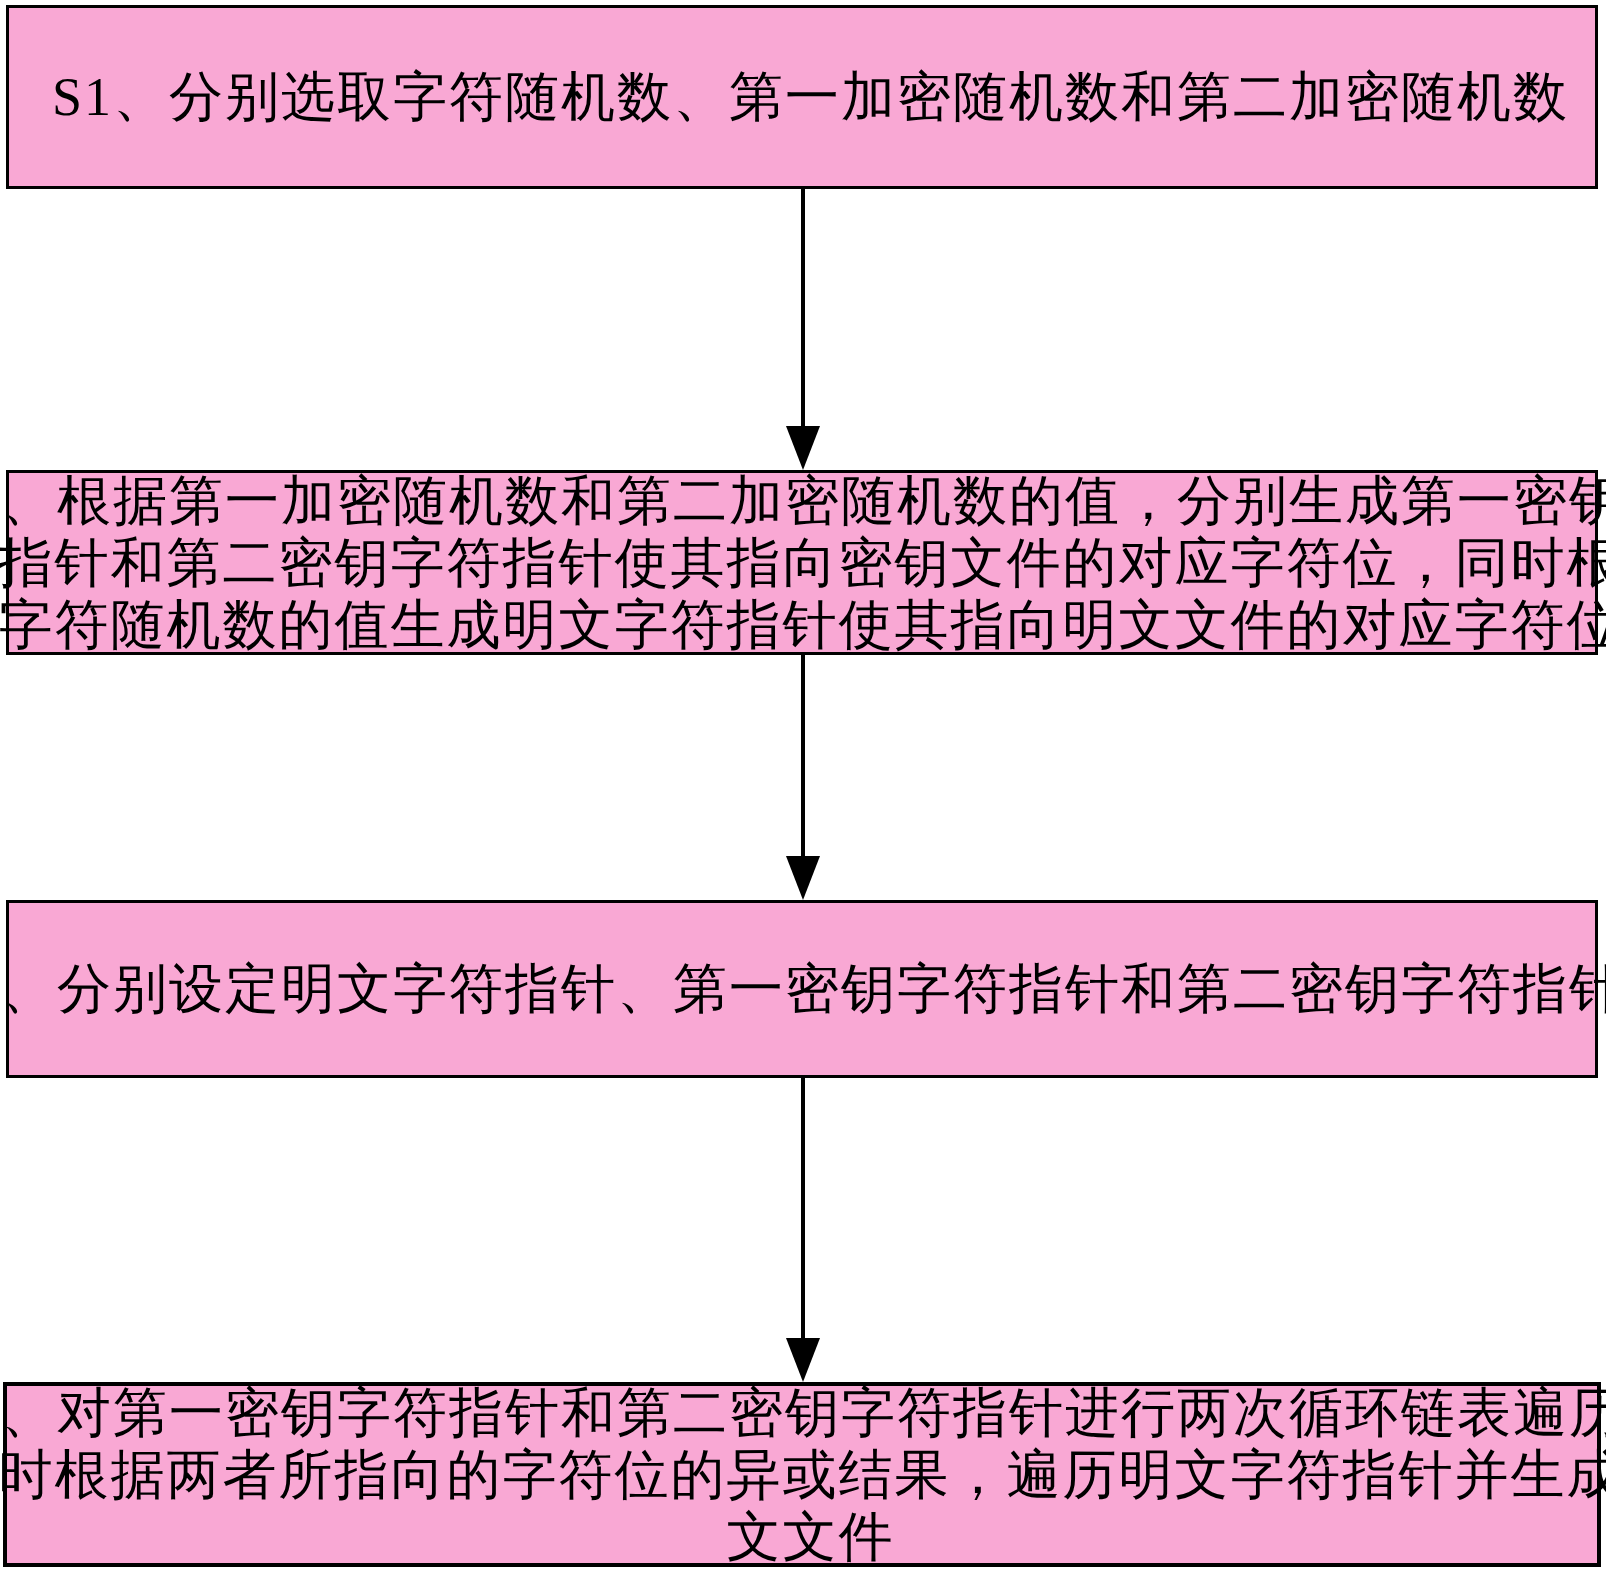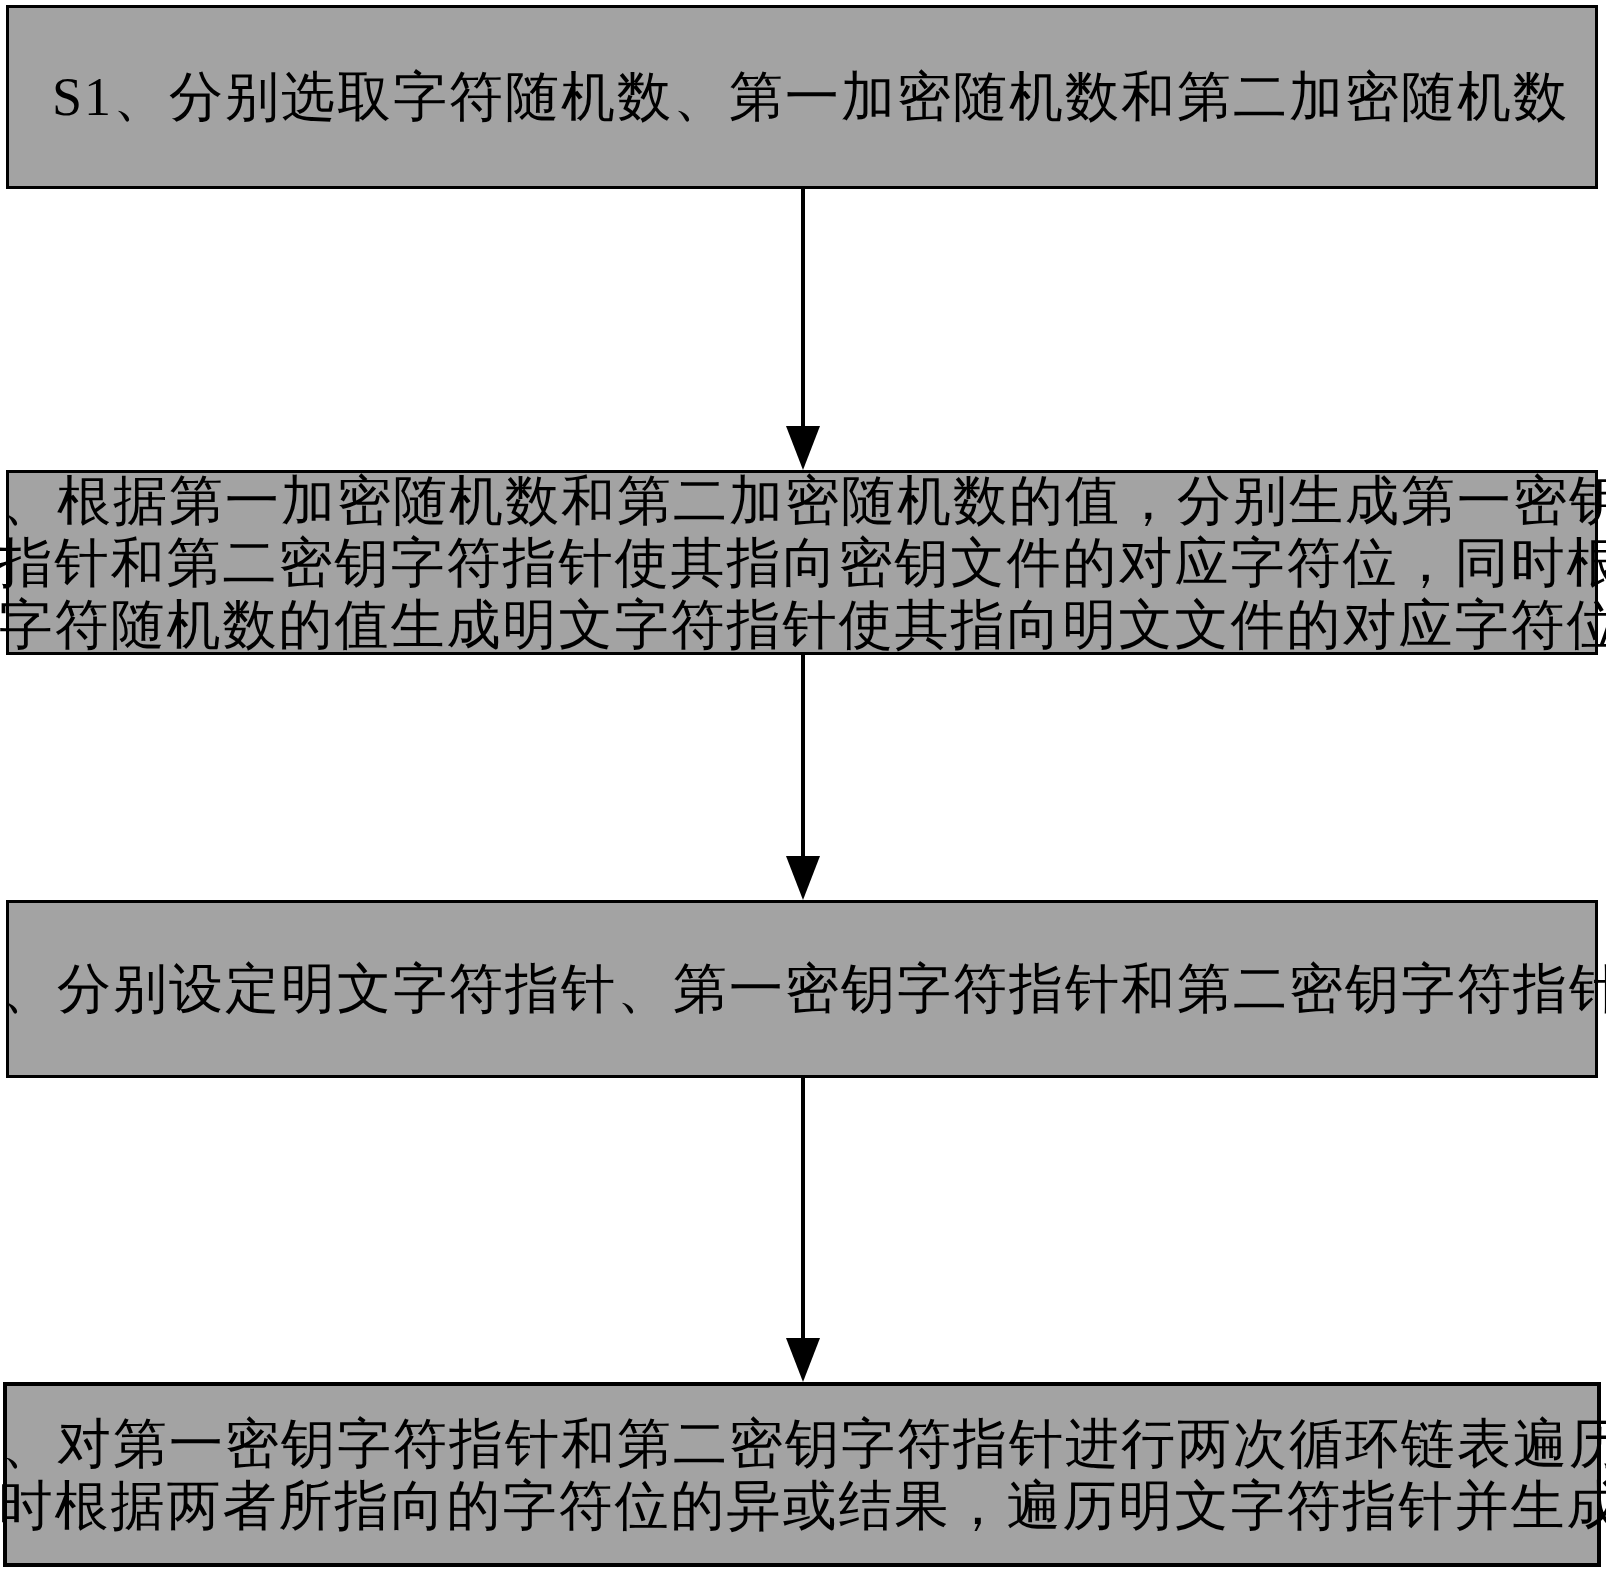--- a/index.html
+++ b/index.html
@@ -15,21 +15,21 @@
     font-family: "Liberation Serif", "DejaVu Serif", serif;
     color: #000000;
     overflow: hidden;
   }
   .box {
     position: absolute;
     left: 6px;
     width: 1592px;
     box-sizing: border-box;
     border: 3px solid #000000;
-    background: #a3a3a3;
+    background: #f9a8d4;
     display: flex;
     flex-direction: column;
     justify-content: center;
     align-items: center;
     padding-left: 17px;
   }
   .box.thick { border-width: 4px; left: 3px; width: 1598px; }
   .line {
     font-size: 54px;
     line-height: 62px;
@@ -89,15 +89,16 @@
   </div>
 
   <div class="arrow" style="top:1078px;height:304px;">
     <div class="stem" style="height:261px;"></div>
     <div class="head" style="top:260px;"></div>
   </div>
 
   <div class="box thick" style="top:1382px;height:185px;">
     <div class="line">S4、对第一密钥字符指针和第二密钥字符指针进行两次循环链表遍历，</div>
     <div class="line">同时根据两者所指向的字符位的异或结果，遍历明文字符指针并生成密</div>
+    <div class="line">文文件</div>
   </div>
 
 </div>
 
 </body></html>

